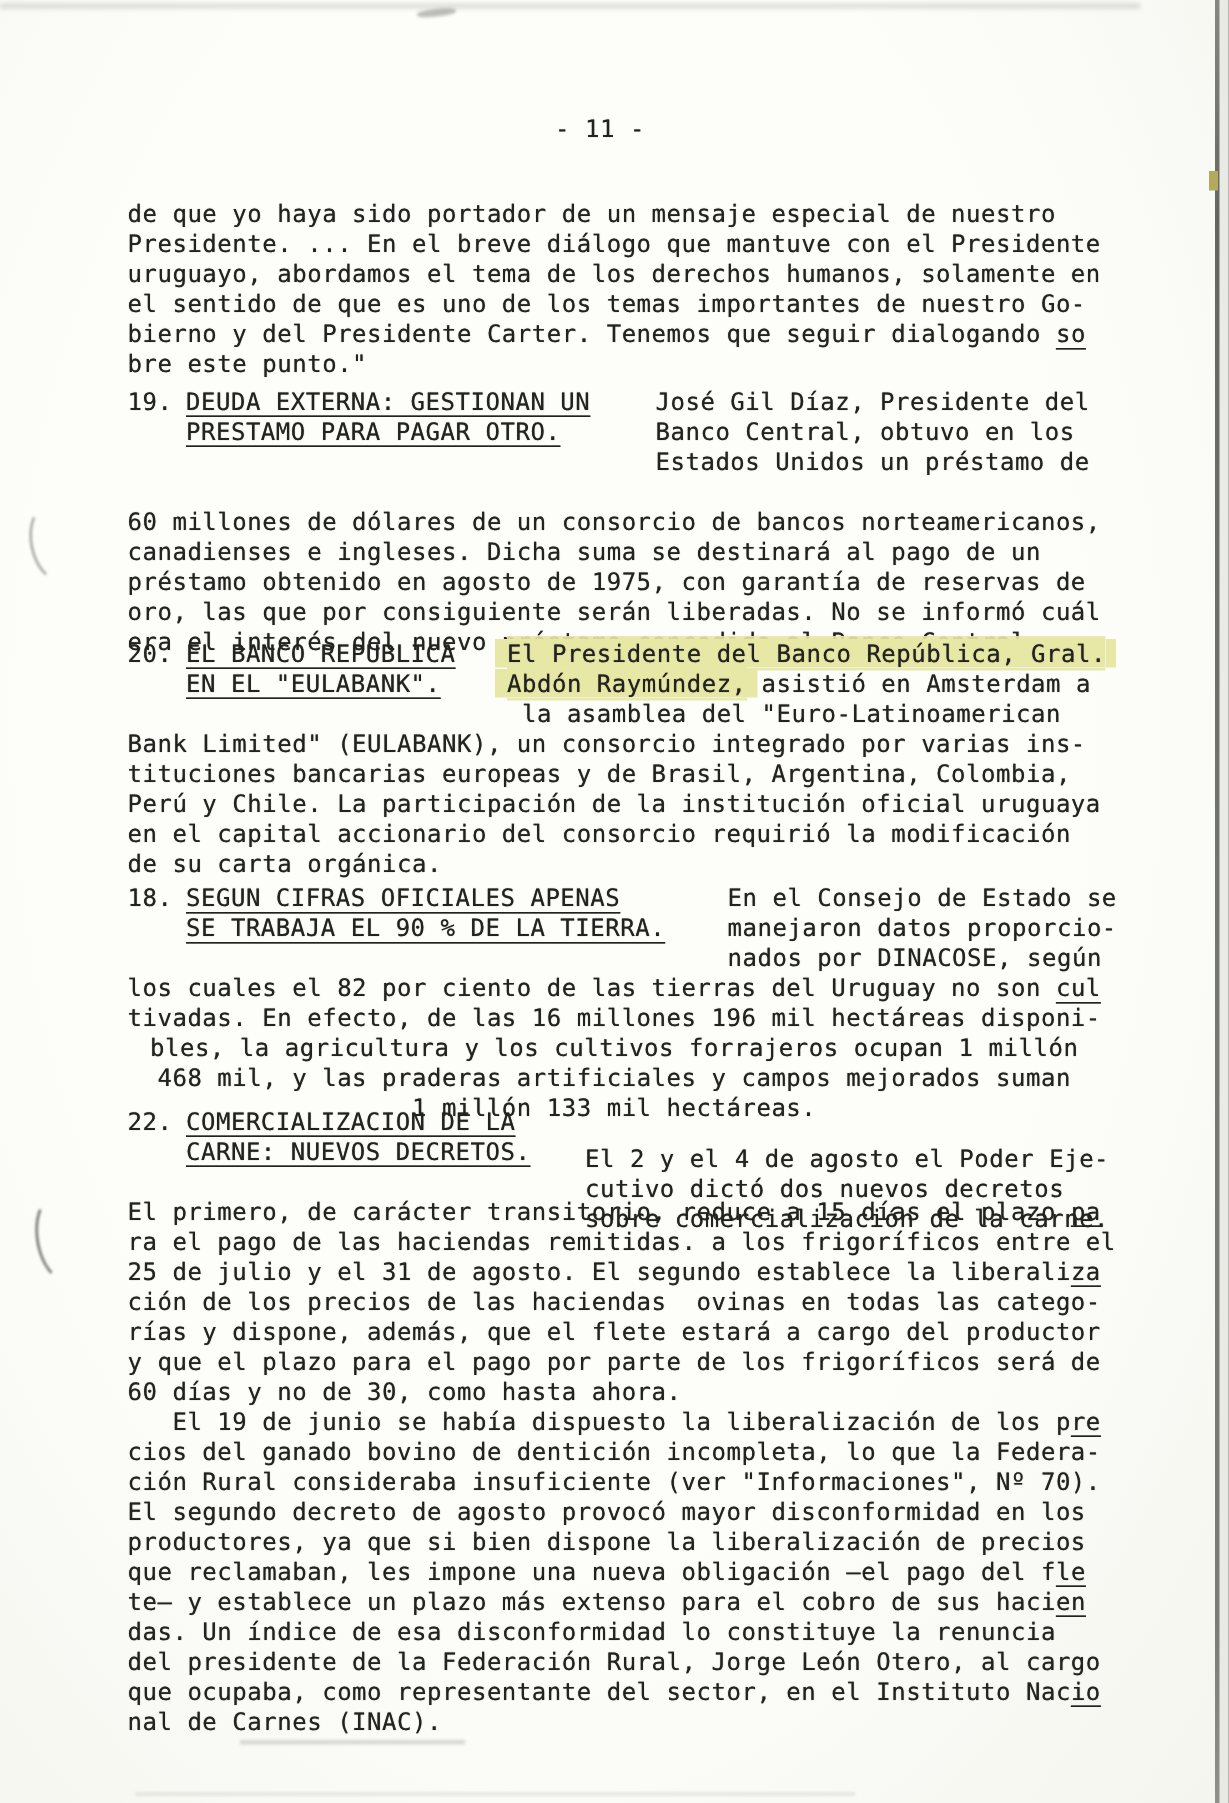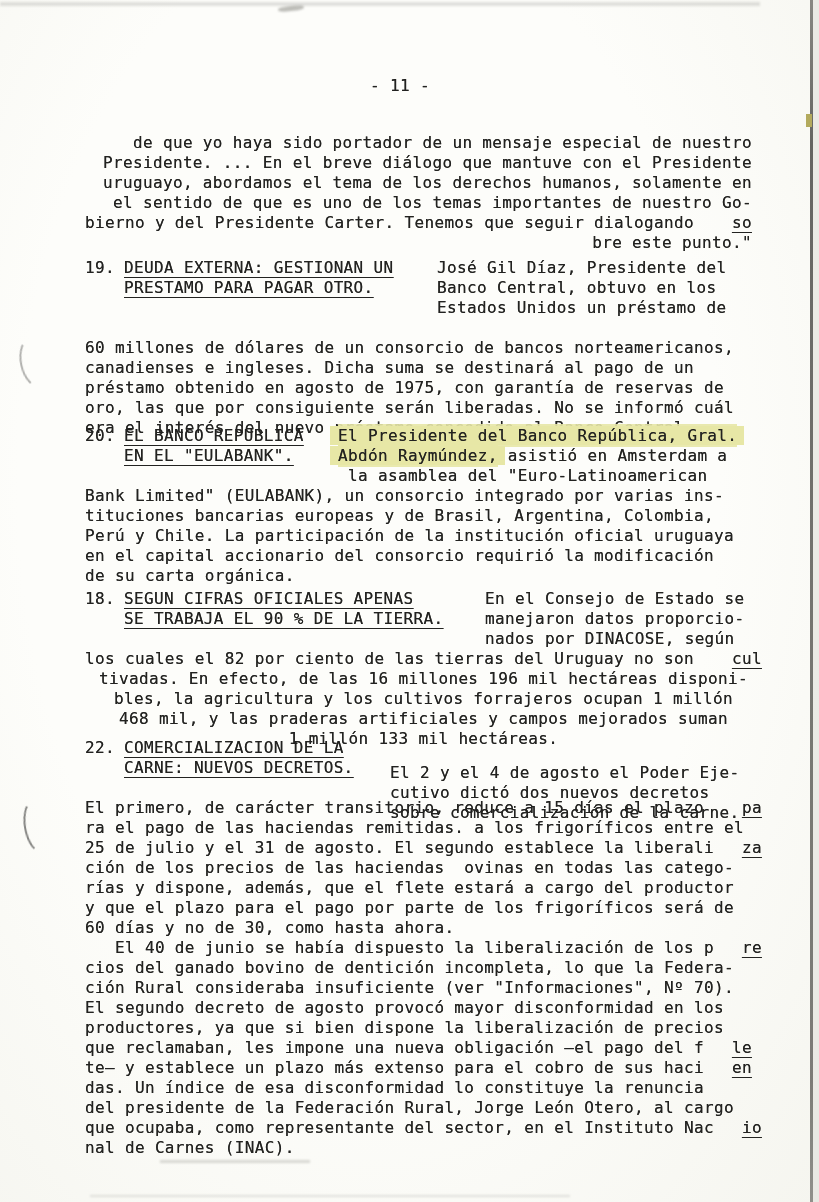--- a/index.html
+++ b/index.html
@@ -14,21 +14,21 @@
     color:#222220;text-shadow:0 0 .6px rgba(35,35,32,.75);
   }
   pre{margin:0;white-space:pre;}
   .pageno{position:absolute;top:76px;left:0;width:800px;text-align:center;}
   .blk{position:absolute;left:85px;}
   .sec{position:absolute;left:85px;width:690px;}
   .num{position:absolute;left:0;top:0;}
   .head{position:absolute;left:39px;top:0;text-decoration:underline;text-underline-offset:4px;text-decoration-thickness:1.3px;}
   .col{position:absolute;top:0;}
   .body{position:absolute;left:0;}
-  .cu{text-decoration:underline;text-underline-offset:4px;text-decoration-thickness:1.3px;margin-left:28px;}
+  .cu{text-decoration:underline;text-underline-offset:4px;text-decoration-thickness:1.3px;}
   .hl{background:#e7e7a6;box-shadow:-8px 0 0 #e7e7a6, 7px 0 0 #e7e7a6, 0 -2px 0 rgba(231,231,166,.9), 0 2px 0 rgba(231,231,166,.9);}
   
   .edge-top{position:absolute;left:0;top:2px;width:760px;height:4px;background:rgba(150,150,144,.28);filter:blur(1.3px);}
   .top-smudge{position:absolute;left:278px;top:6px;width:26px;height:5px;background:rgba(110,110,105,.45);filter:blur(1.1px);transform:rotate(-6deg);border-radius:40%;}
   .edge-right{position:absolute;left:810px;top:0;width:3px;height:1202px;background:linear-gradient(#6b6b66,#3f3f3c 12%,#55554f 55%,#5d5d58 90%,#777772);opacity:.8;}
   .edge-right-outer{position:absolute;left:813px;top:0;width:6px;height:1202px;background:#e4e4de;opacity:.7;}
   .edge-tick{position:absolute;left:806px;top:114px;width:6px;height:13px;background:#b3aa5d;filter:blur(.4px);}
   .paren{position:absolute;border:2.4px solid transparent;border-radius:50%;filter:blur(.55px);}
   .paren1{left:20px;top:336px;width:28px;height:48px;border-left-color:rgba(75,75,72,.42);transform:rotate(-12deg);}
   .paren2{left:24px;top:798px;width:26px;height:52px;border-left-color:rgba(60,60,58,.62);transform:rotate(-10deg);}
@@ -45,21 +45,21 @@
   <div class="edge-right-outer"></div>
   <div class="edge-right"></div>
   <div class="edge-tick"></div>
   <div class="paren paren1"></div>
   <div class="paren paren2"></div>
   <div class="bottom-smudge"></div>
   <div class="bottom-edge"></div>
 
   <div class="pageno mono">- 11 -</div>
 
-  <pre class="blk mono" style="top:133px;text-align:right;"><span>de que yo haya sido portador de un mensaje especial de nuestro
+  <pre class="blk mono" style="top:133px;"><span>de que yo haya sido portador de un mensaje especial de nuestro
 Presidente. ... En el breve diálogo que mantuve con el Presidente
 uruguayo, abordamos el tema de los derechos humanos, solamente en
 el sentido de que es uno de los temas importantes de nuestro Go-
 bierno y del Presidente Carter. Tenemos que seguir dialogando </span><span class="cu">so</span><span>
 bre este punto."</span></pre>
 
   <section class="sec" style="top:258px;">
     <span class="num mono">19.</span>
     <pre class="head mono">DEUDA EXTERNA: GESTIONAN UN
 PRESTAMO PARA PAGAR OTRO.</pre>
@@ -108,21 +108,21 @@
     <pre class="col mono" style="left:305px;margin-top:25px;">El 2 y el 4 de agosto el Poder Eje-
 cutivo dictó dos nuevos decretos
 sobre comercialización de la carne.</pre>
     <pre class="body mono" style="top:60px;"><span>El primero, de carácter transitorio, reduce a 15 días el plazo </span><span class="cu">pa</span><span>
 ra el pago de las haciendas remitidas. a los frigoríficos entre el
 25 de julio y el 31 de agosto. El segundo establece la liberali</span><span class="cu">za</span><span>
 ción de los precios de las haciendas  ovinas en todas las catego-
 rías y dispone, además, que el flete estará a cargo del productor
 y que el plazo para el pago por parte de los frigoríficos será de
 60 días y no de 30, como hasta ahora.</span></pre>
-    <pre class="body mono" style="top:200px;"><span>   El 40 de junio se había dispuesto la liberalización de los p</span><span class="cu">re</span><span>
+    <pre class="body mono" style="top:200px;"><span>   El 19 de junio se había dispuesto la liberalización de los p</span><span class="cu">re</span><span>
 cios del ganado bovino de dentición incompleta, lo que la Federa-
 ción Rural consideraba insuficiente (ver "Informaciones", Nº 70).
 El segundo decreto de agosto provocó mayor disconformidad en los
 productores, ya que si bien dispone la liberalización de precios
 que reclamaban, les impone una nueva obligación —el pago del f</span><span class="cu">le</span><span>
 te— y establece un plazo más extenso para el cobro de sus haci</span><span class="cu">en</span><span>
 das. Un índice de esa disconformidad lo constituye la renuncia
 del presidente de la Federación Rural, Jorge León Otero, al cargo
 que ocupaba, como representante del sector, en el Instituto Nac</span><span class="cu">io</span><span>
 nal de Carnes (INAC).</span></pre>

